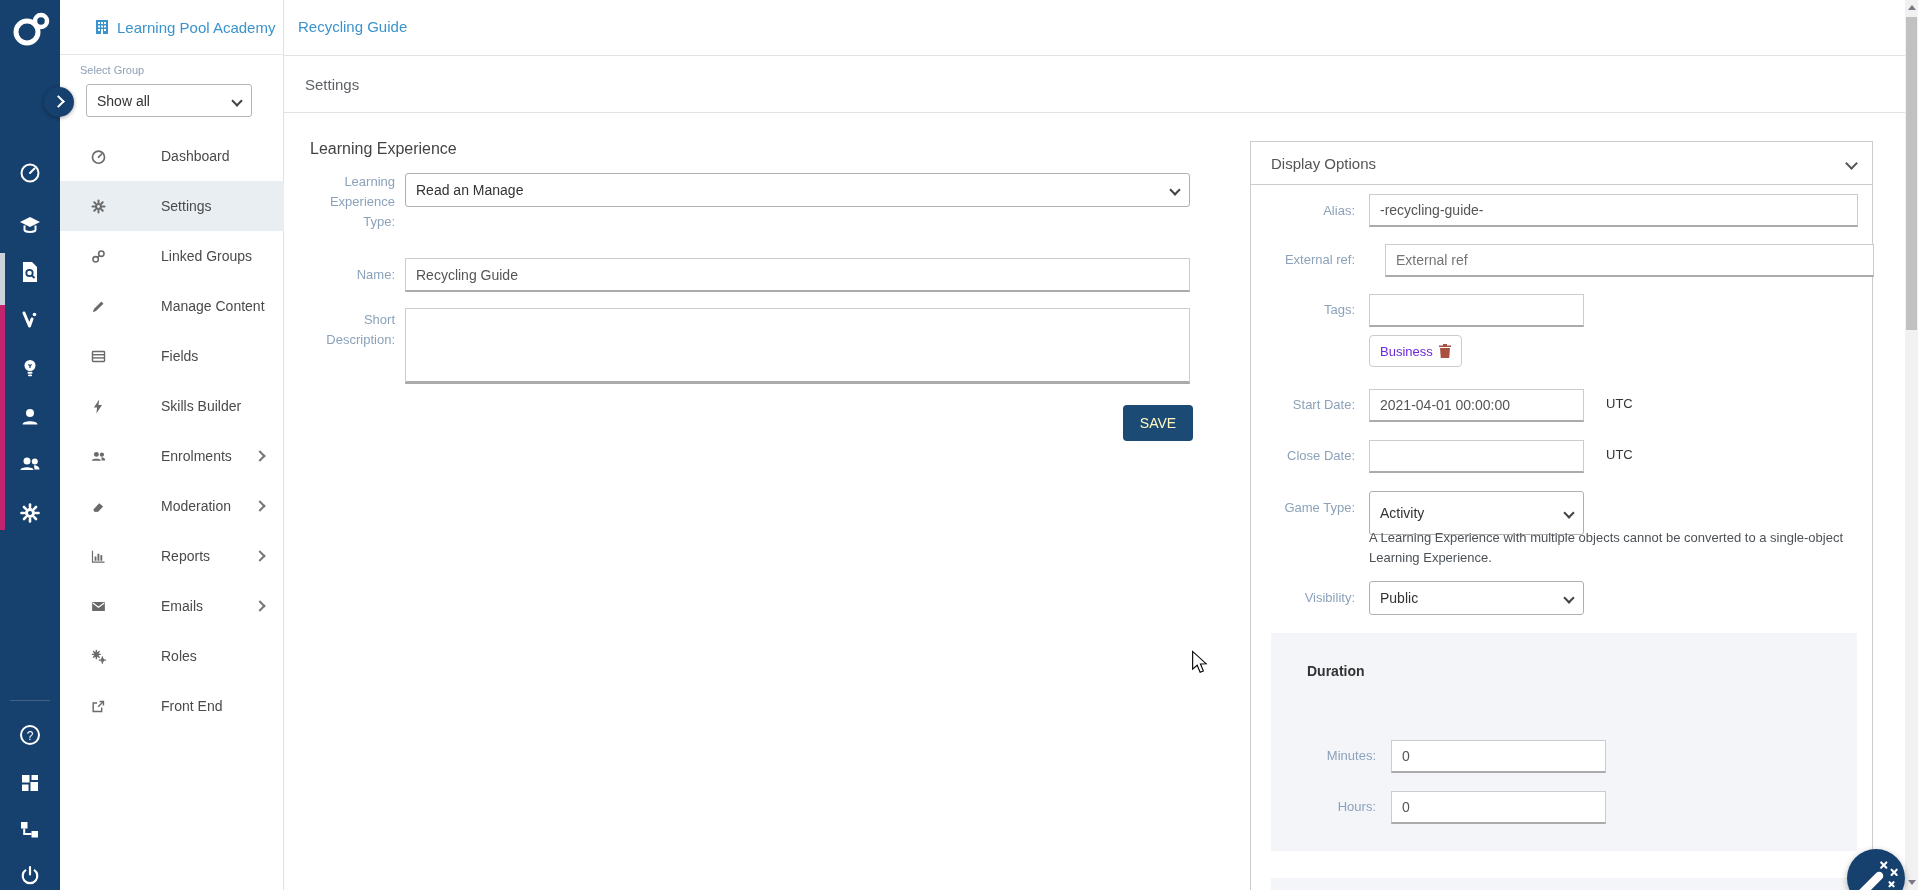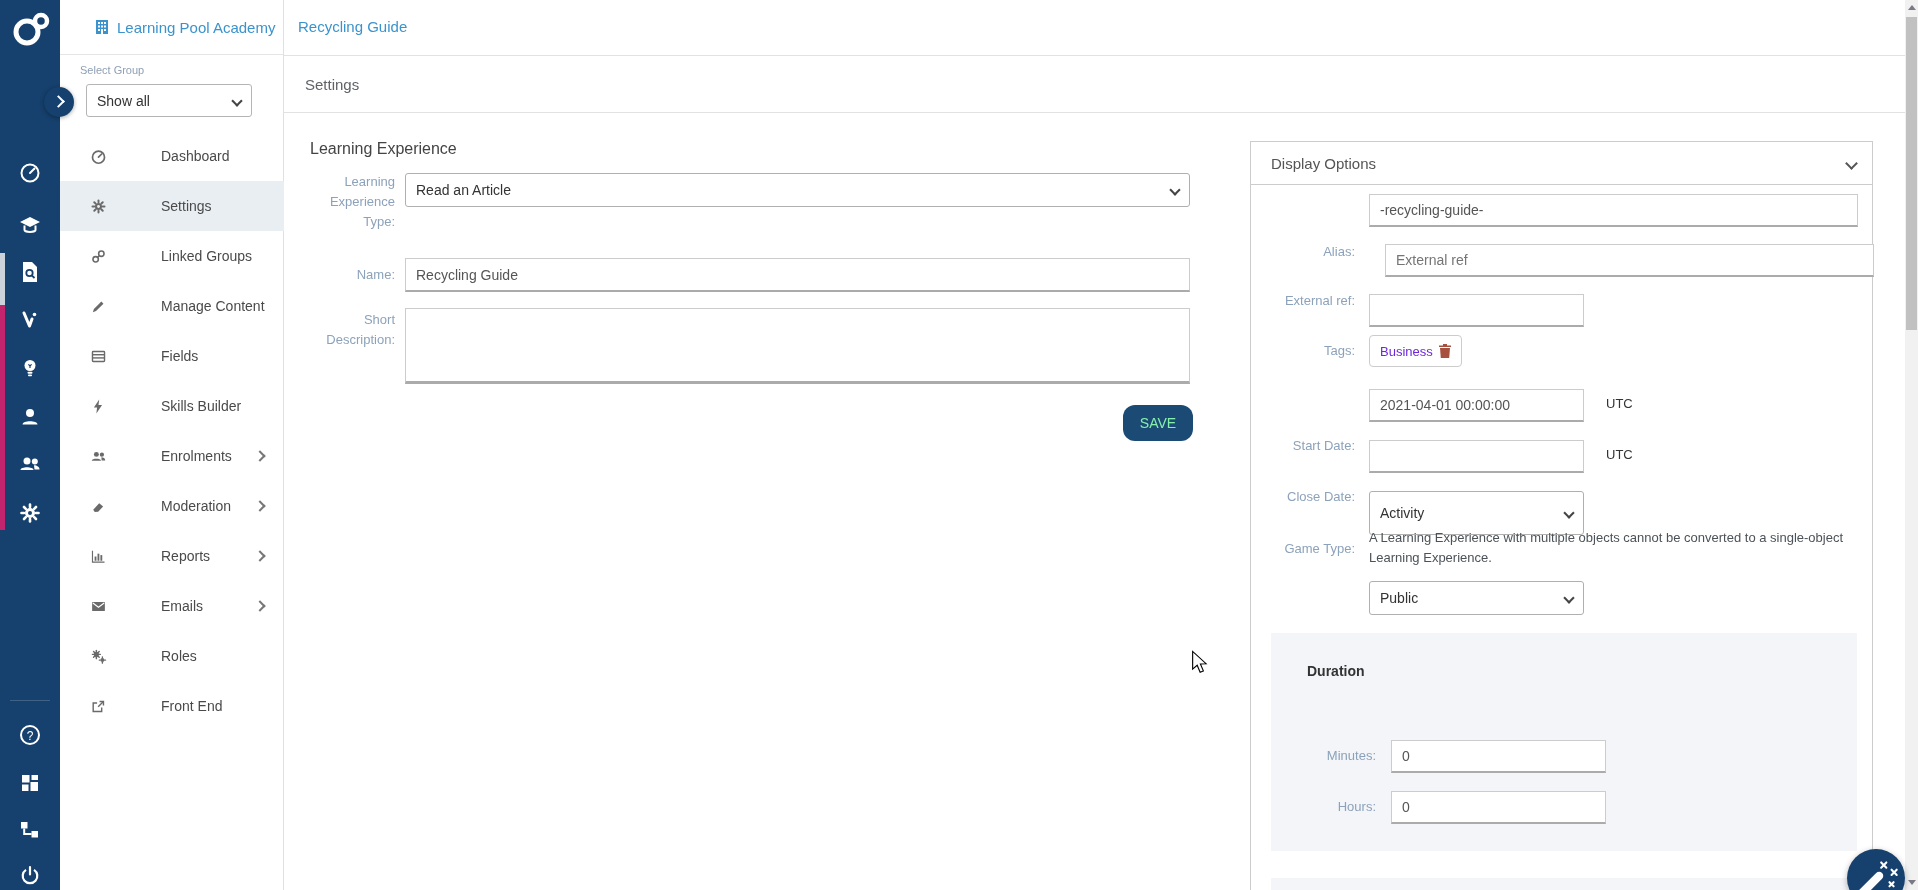--- a/index.html
+++ b/index.html
@@ -50,30 +50,30 @@
   #page-title{position:absolute;left:14px;top:18px;font-size:15px;color:#3a93cc;}
   #tab-settings{position:absolute;left:21px;top:76px;font-size:15px;color:#5f6368;}
   .hline{position:absolute;left:0;right:13px;height:1px;background:#e2e2e2;}
   #section-title{position:absolute;left:26px;top:140px;font-size:16px;color:#444;}
   .lbl{position:absolute;color:#8ca2ba;font-size:13px;line-height:20px;text-align:right;}
   .txt{position:absolute;box-sizing:border-box;border:1px solid #ccc;border-bottom:2px solid #ababab;
        background:#fff;font-family:"Liberation Sans",sans-serif;font-size:14px;color:#555;padding:0 10px;}
   .sel{position:absolute;box-sizing:border-box;border:1px solid #b0b0b0;border-radius:3px;background:#fff;
        font-size:14px;color:#333;display:flex;align-items:center;padding:0 26px 0 10px;}
   .sel .chev{position:absolute;right:10px;width:6px;height:6px;border-color:#444;}
-  #save-btn{position:absolute;left:839px;top:405px;width:70px;height:36px;background:#1b4a74;color:#86efac;
-            font-size:14px;border-radius:12px;font-family:"Liberation Sans",sans-serif;}
+  #save-btn{position:absolute;left:839px;top:405px;width:70px;height:36px;background:#1b4a74;color:#fef9c3;
+            font-size:14px;border-radius:4px;font-family:"Liberation Sans",sans-serif;}
 
   
   #panel{position:absolute;left:966px;top:141px;width:623px;height:800px;border:1px solid #ccc;
          background:#fff;box-sizing:border-box;}
   #panel-header{position:absolute;left:0;top:0;width:100%;height:43px;border-bottom:1px solid #ccc;
                 box-sizing:border-box;display:flex;align-items:center;justify-content:space-between;
                 padding:0 16px 0 20px;font-size:15px;color:#555;cursor:pointer;}
-  .plbl{position:absolute;left:8px;width:96px;color:#8ca2ba;font-size:13px;line-height:20px;text-align:right;margin-top:41px;}
+  .plbl{position:absolute;left:8px;width:96px;color:#8ca2ba;font-size:13px;line-height:20px;text-align:right;}
   .utc{position:absolute;left:355px;font-size:13px;color:#333;}
   #tag-chip{position:absolute;left:118px;top:193px;height:30px;border:1px solid #ccc;border-radius:4px;
             display:flex;align-items:center;padding:0 10px;font-size:13px;color:#6d28d9;background:#fff;}
   #tag-chip svg{width:12px;height:14px;margin-left:6px;}
   #gt-help{position:absolute;left:118px;top:386px;width:500px;font-size:13px;line-height:20px;color:#4c5257;}
   #duration-box{position:absolute;left:20px;top:491px;width:586px;height:218px;background:#f3f5f9;}
   #duration-title{position:absolute;left:36px;top:30px;font-size:14px;font-weight:bold;color:#333;}
   #duration-desc{position:absolute;left:36px;top:58px;width:520px;font-size:13px;line-height:21px;color:#555;}
   .dlbl{position:absolute;left:15px;width:90px;color:#8ca2ba;font-size:13px;line-height:20px;text-align:right;}
   #next-strip{position:absolute;left:20px;top:736px;width:586px;height:50px;background:#f3f5f9;}
@@ -377,21 +377,21 @@
   <main id="main">
     <div id="page-title">Recycling Guide</div>
     <div class="hline" style="top:55px"></div>
     <div id="tab-settings">Settings</div>
     <div class="hline" style="top:112px"></div>
 
     <div id="section-title">Learning Experience</div>
 
     <label class="lbl" style="left:21px;top:172px;width:90px">Learning Experience Type:</label>
     <div class="sel" style="left:121px;top:173px;width:785px;height:34px">
-      <span>Read an Article</span>
+      <span>Read an Manage</span>
       <span class="chev down"></span>
     </div>
 
     <label class="lbl" style="left:21px;top:265px;width:90px">Name:</label>
     <input class="txt" style="left: 121px; top: 258px; width: 785px; height: 34px;" value="Recycling Guide">
 
     <label class="lbl" style="left:21px;top:310px;width:90px">Short Description:</label>
     <textarea class="txt" style="left: 121px; top: 308px; width: 785px; height: 76px; border-bottom-width: 3px; resize: none;"></textarea>
 
     <button id="save-btn">SAVE</button>

